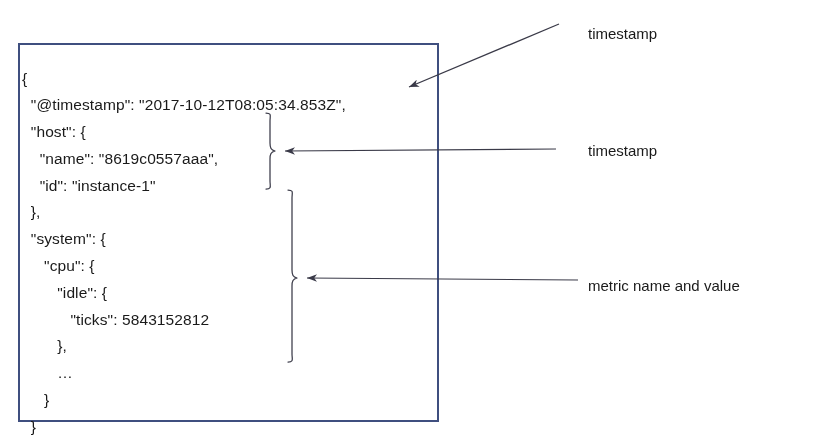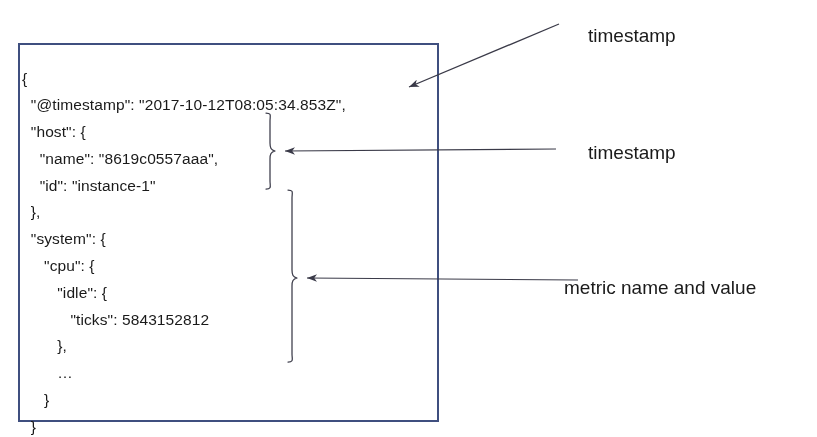--- a/index.html
+++ b/index.html
@@ -39,27 +39,27 @@
     color: #1a1a1a;
     white-space: pre;
     letter-spacing: 0.1px;
   }
   .json-line { display: block; height: 26.8px; }
 
   
   .annotation-label {
     position: absolute;
     font-family: "Liberation Sans", sans-serif;
-    font-size: 19px;
+    font-size: 15px;
     color: #1a1a1a;
     white-space: nowrap;
   }
   #label-timestamp { left: 588px; top: 25px; }
   #label-dimensions { left: 588px; top: 142px; }
-  #label-metric { left: 564px; top: 277px; }
+  #label-metric { left: 588px; top: 277px; }
 
   
   #overlay {
     position: absolute;
     left: 0;
     top: 0;
     width: 817px;
     height: 437px;
     pointer-events: none;
   }

